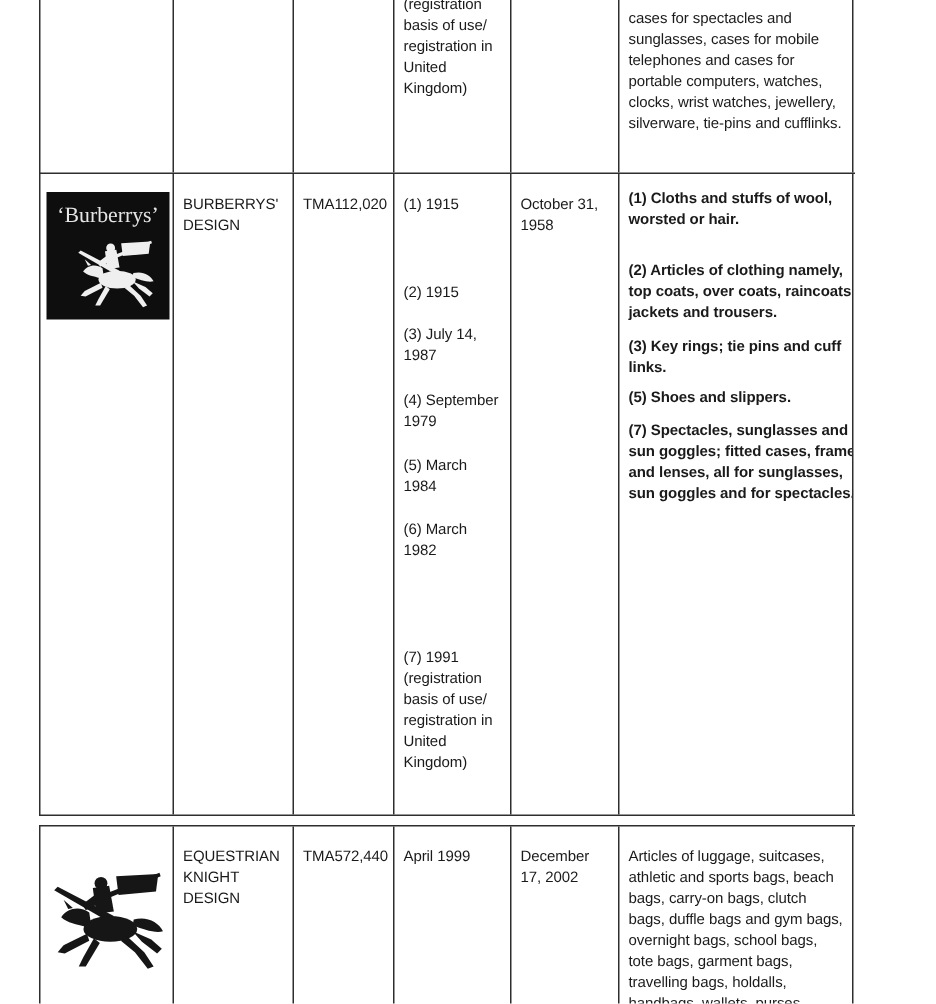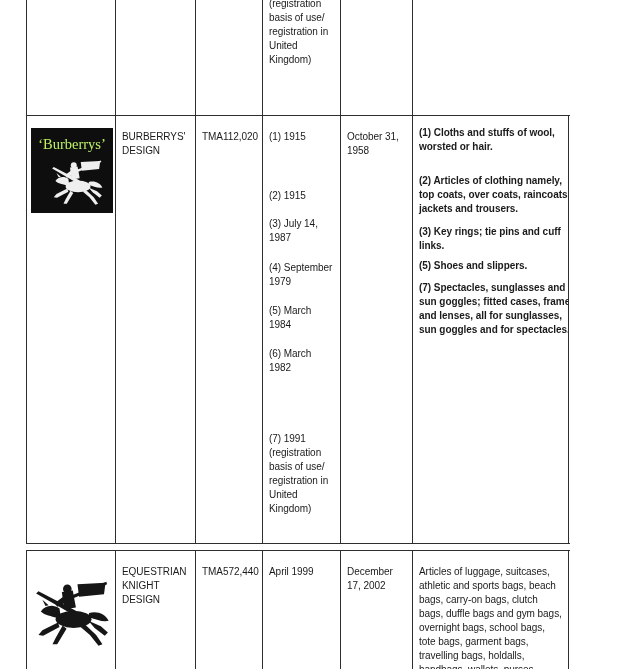--- a/index.html
+++ b/index.html
@@ -33,21 +33,21 @@
   .mb20{margin-bottom:20px!important;} .mb9{margin-bottom:9px!important;}
   .mb6{margin-bottom:6px!important;} .mb8{margin-bottom:8px!important;}
   .mb13{margin-bottom:13px!important;}
   
   #burberrys-logo{
     margin:12px 0 0 4px;width:82px;height:85px;background:#0e0e0e;
     display:flex;flex-direction:column;align-items:center;
   }
   #burberrys-logo .logo-text{
     font-family:"Liberation Serif","DejaVu Serif",serif;
-    color:#bef264;font-size:14.5px;line-height:15px;letter-spacing:0;
+    color:#e5e5e5;font-size:14.5px;line-height:15px;letter-spacing:0;
     margin-top:9px;white-space:nowrap;
   }
   #burberrys-logo .logo-knight{width:62px;height:54px;color:#efefef;
     margin-top:2px;margin-left:10px;}
   
   #equestrian-mark{width:78px;height:97px;color:#161616;margin:12px 0 0 6px;}
   svg.knight{display:block;width:100%;height:100%;}
 </style>
 </head>
 <body>
@@ -80,20 +80,28 @@
     <div class="cell c2"></div>
     <div class="cell c3"></div>
     <div class="cell c4">
       <p id="cont-dates" class="pre">(registration
 basis of use/
 registration in
 United
 Kingdom)</p>
     </div>
     <div class="cell c5"></div>
+    <div class="cell c6">
+      <p id="cont-goods" class="pre">cases for spectacles and
+sunglasses, cases for mobile
+telephones and cases for
+portable computers, watches,
+clocks, wrist watches, jewellery,
+silverware, tie-pins and cufflinks.</p>
+    </div>
   </div>
 
   <div class="tblock" id="block-burberrys">
     <div class="cell c1">
       <div id="burberrys-logo">
         <div class="logo-text">‘Burberrys’</div>
         <div class="logo-knight">
           <svg class="knight" viewBox="0 0 100 100">
               <use href="#knight-shape"></use>
             </svg>

